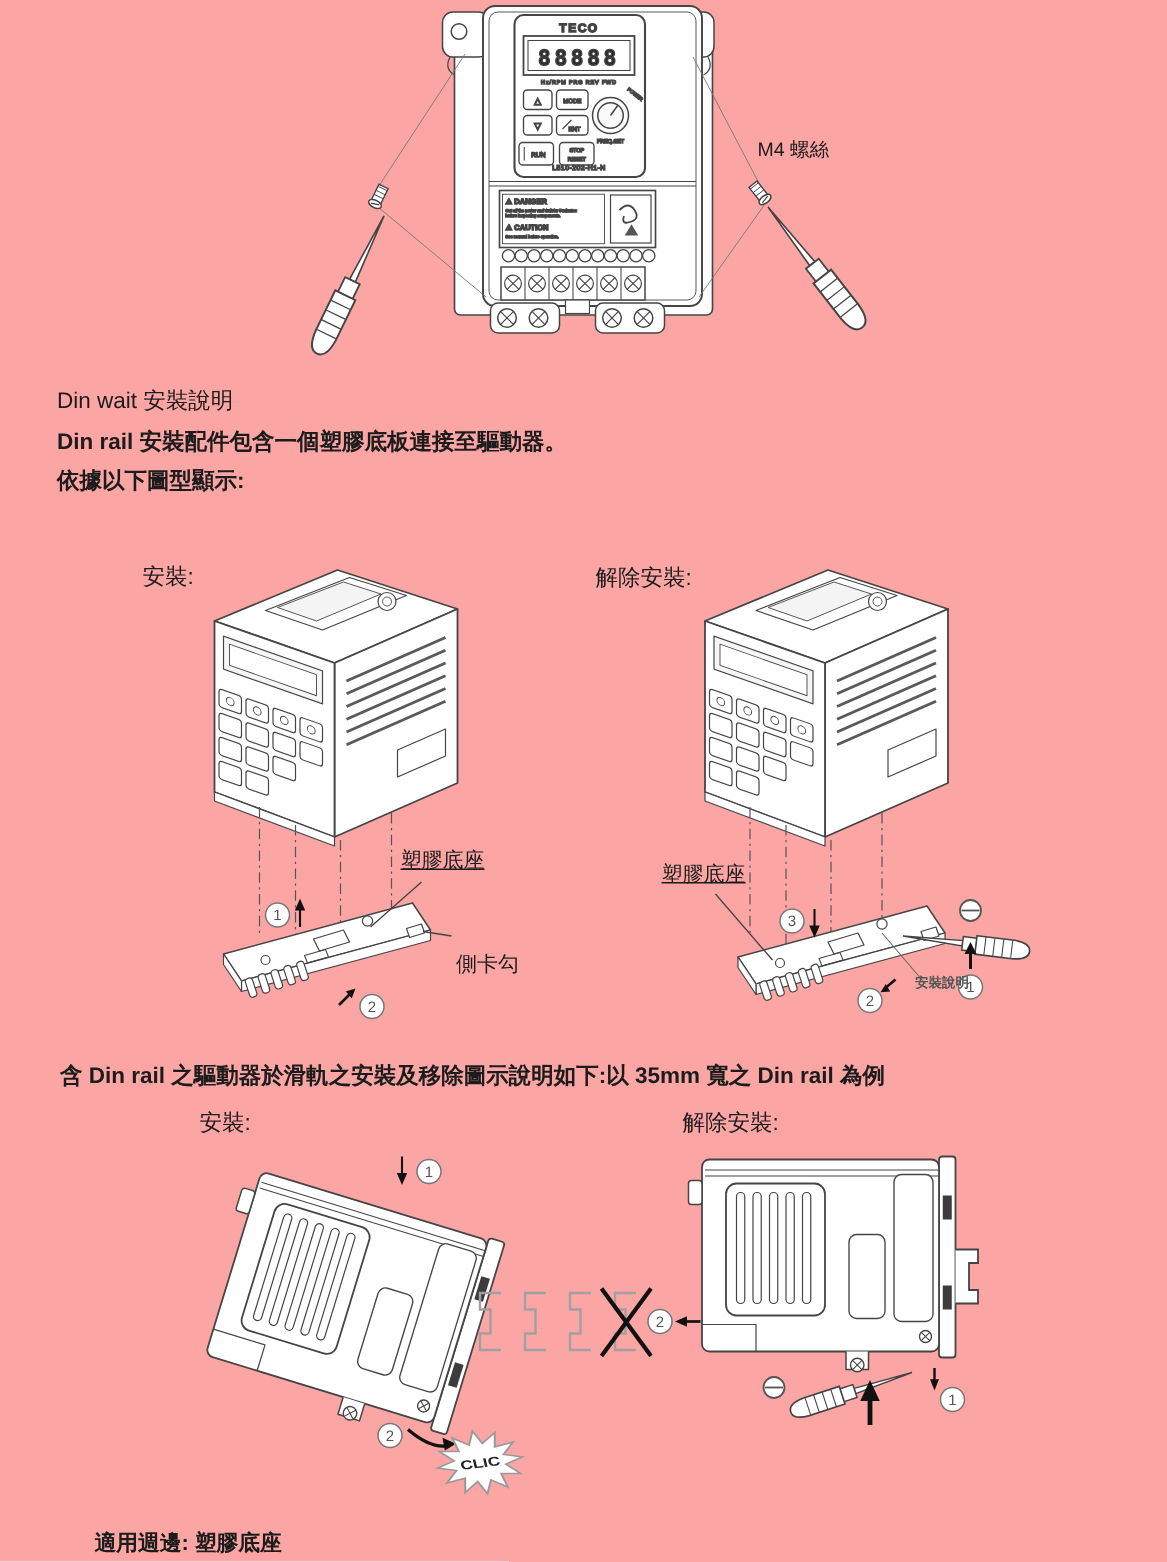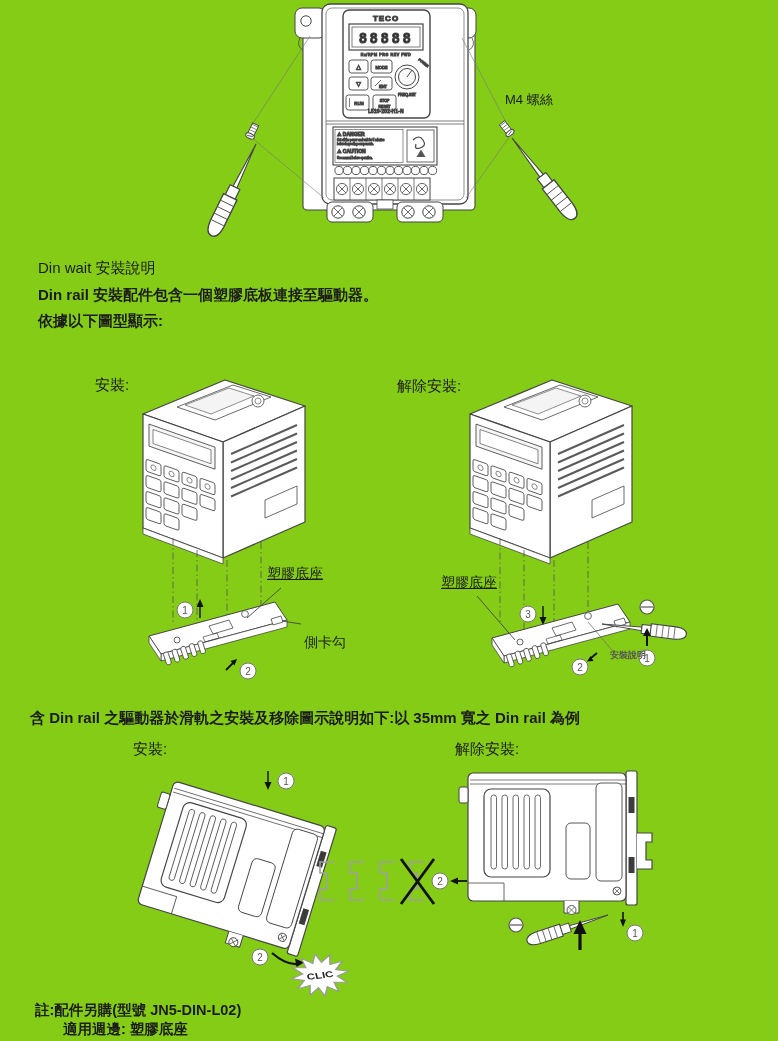--- a/index.html
+++ b/index.html
@@ -1,16 +1,16 @@
 <!DOCTYPE html>
 <html><head>
 <meta charset="utf-8">
 <style>
   html,body{margin:0;padding:0;background:#fff;}
-  .page{position:relative;width:778px;height:1041px;background:#84cc16;overflow:hidden;
+  .page{position:relative;width:778px;height:1041px;background:#fca5a5;overflow:hidden;
         font-family:"Liberation Sans","DejaVu Sans",sans-serif;color:#1c1c1c;}
   .lbl{position:absolute;white-space:nowrap;line-height:1.25;font-weight:bold;}
   .b{font-weight:normal}
   .u{text-decoration:underline}
   .fs15{font-size:15px}
   .fs14{font-size:14px}
   .fs13{font-size:13px}
   .fs9{font-size:9px;color:#555}
   .note{font-size:14.5px;font-weight:bold}
   svg{position:absolute;overflow:visible}
@@ -330,21 +330,21 @@
       <circle cx="185" cy="297" r="8" fill="#fff" stroke="#777" stroke-width="1"></circle>
       <text x="185" y="300.5" text-anchor="middle" class="stepnum">2</text>
       <line x1="202" y1="283" x2="196" y2="288" stroke="#111" stroke-width="1.8"></line>
       <polygon points="192,291.5 198.5,291 195.5,286" fill="#111"></polygon>
     </g>
     <line x1="222" y1="286" x2="193" y2="252" stroke="#666" stroke-width="0.7"></line>
   </svg>
   <div class="lbl b fs14 u" style="left:441px;top:574px">塑膠底座</div>
   <div class="lbl fs9" style="left:610px;top:650px">安裝說明</div>
 
-  <div class="lbl fs15" style="left:30px;top:709px">含 Din rail 之驅動器於滑軌之安裝及移除圖示說明如下:以 35mm 寬之 Din rail 為例</div>
+  <div class="lbl fs15" style="left:40px;top:709px">含 Din rail 之驅動器於滑軌之安裝及移除圖示說明如下:以 35mm 寬之 Din rail 為例</div>
 
   <div class="lbl b fs15" style="left:133px;top:740px">安裝:</div>
   <div class="lbl b fs15" style="left:455px;top:740px">解除安裝:</div>
 
   <svg style="left:120px;top:757px" width="320" height="252" viewBox="0 0 320 252">
     <g>
       <line x1="148" y1="14" x2="148" y2="27" stroke="#111" stroke-width="1.4"></line>
       <polygon points="144.5,25 151.5,25 148,33" fill="#111"></polygon>
       <circle cx="166" cy="24" r="8" fill="#fff" stroke="#777" stroke-width="1"></circle>
       <text x="166" y="27.5" text-anchor="middle" class="stepnum">1</text>
@@ -391,16 +391,15 @@
       <polygon points="143.5,177 156.5,177 150,163" fill="#111"></polygon>
     </g>
     <g>
       <line x1="193" y1="155" x2="193" y2="164" stroke="#111" stroke-width="1.6"></line>
       <polygon points="190,162.5 196,162.5 193,170" fill="#111"></polygon>
       <circle cx="205" cy="176" r="8" fill="#fff" stroke="#777" stroke-width="1"></circle>
       <text x="205" y="179.5" text-anchor="middle" class="stepnum">1</text>
     </g>
   </svg>
 
-  <div class="lbl note" style="left:35px;top:1001px">註:配件另購(型號 JN5-DIN-L02)</div>
   <div class="lbl note" style="left:63px;top:1020px">適用週邊: 塑膠底座</div>
 
 </div>
 
 </body></html>

